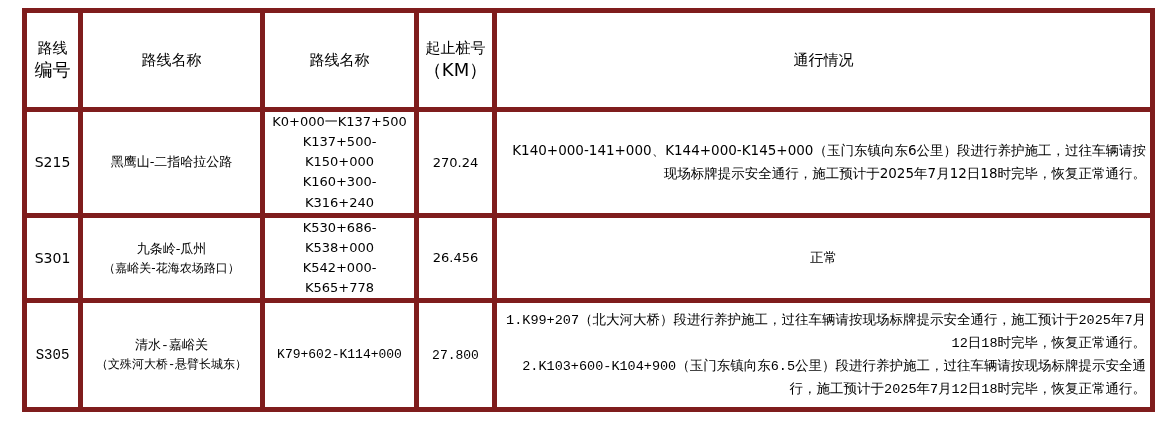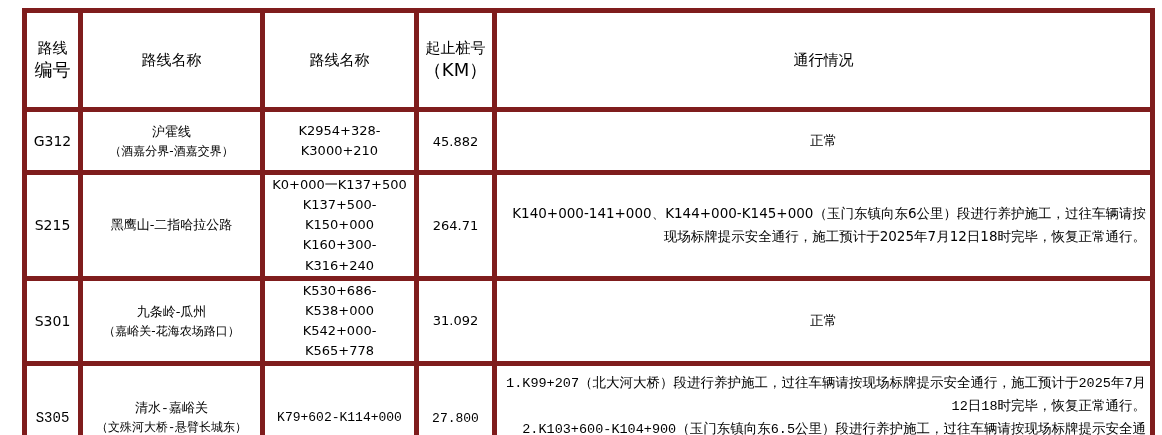--- a/index.html
+++ b/index.html
@@ -117,51 +117,41 @@
         <th>
           <span>起止桩号</span>
           <span class="hdr-sub">（KM）</span>
         </th>
         <th>
           <span>通行情况</span>
         </th>
       </tr>
     </thead>
     <tbody>
-      <tr class="row-1">
-        <td class="code">G312</td>
-        <td class="name">
-          <div>沪霍线</div>
-          <div class="sub">（酒嘉分界-酒嘉交界）</div>
-        </td>
-        <td class="stake">K2954+328-K3000+210</td>
-        <td class="km">45.882</td>
-        <td class="status center nowrap-pre">正常</td>
-      </tr>
       <tr class="row-2">
         <td class="code">S215</td>
         <td class="name">
           <div>黑鹰山-二指哈拉公路</div>
           <div class="sub"></div>
         </td>
         <td class="stake">K0+000一K137+500
 K137+500-K150+000
 K160+300-K316+240</td>
-        <td class="km">264.71</td>
+        <td class="km">270.24</td>
         <td class="status nowrap-pre">K140+000-141+000、K144+000-K145+000（玉门东镇向东6公里）段进行养护施工，过往车辆请按现场标牌提示安全通行，施工预计于2025年7月12日18时完毕，恢复正常通行。</td>
       </tr>
       <tr class="row-3">
         <td class="code">S301</td>
         <td class="name">
           <div>九条岭-瓜州</div>
           <div class="sub">（嘉峪关-花海农场路口）</div>
         </td>
         <td class="stake">K530+686-K538+000
 K542+000-K565+778</td>
-        <td class="km">31.092</td>
+        <td class="km">26.456</td>
         <td class="status center nowrap-pre">正常</td>
       </tr>
       <tr class="row-4">
         <td class="code">S305</td>
         <td class="name">
           <div>清水-嘉峪关</div>
           <div class="sub">（文殊河大桥-悬臂长城东）</div>
         </td>
         <td class="stake">K79+602-K114+000</td>
         <td class="km">27.800</td>

